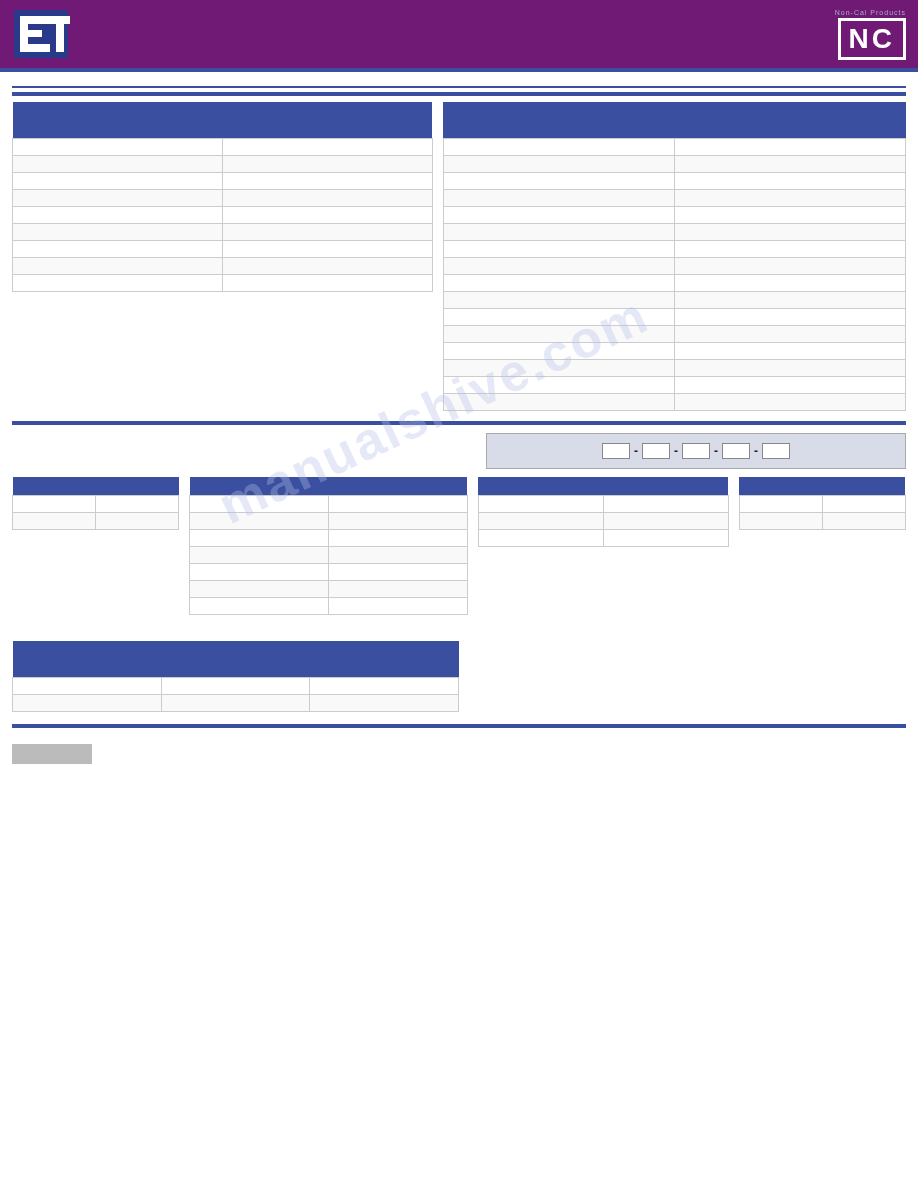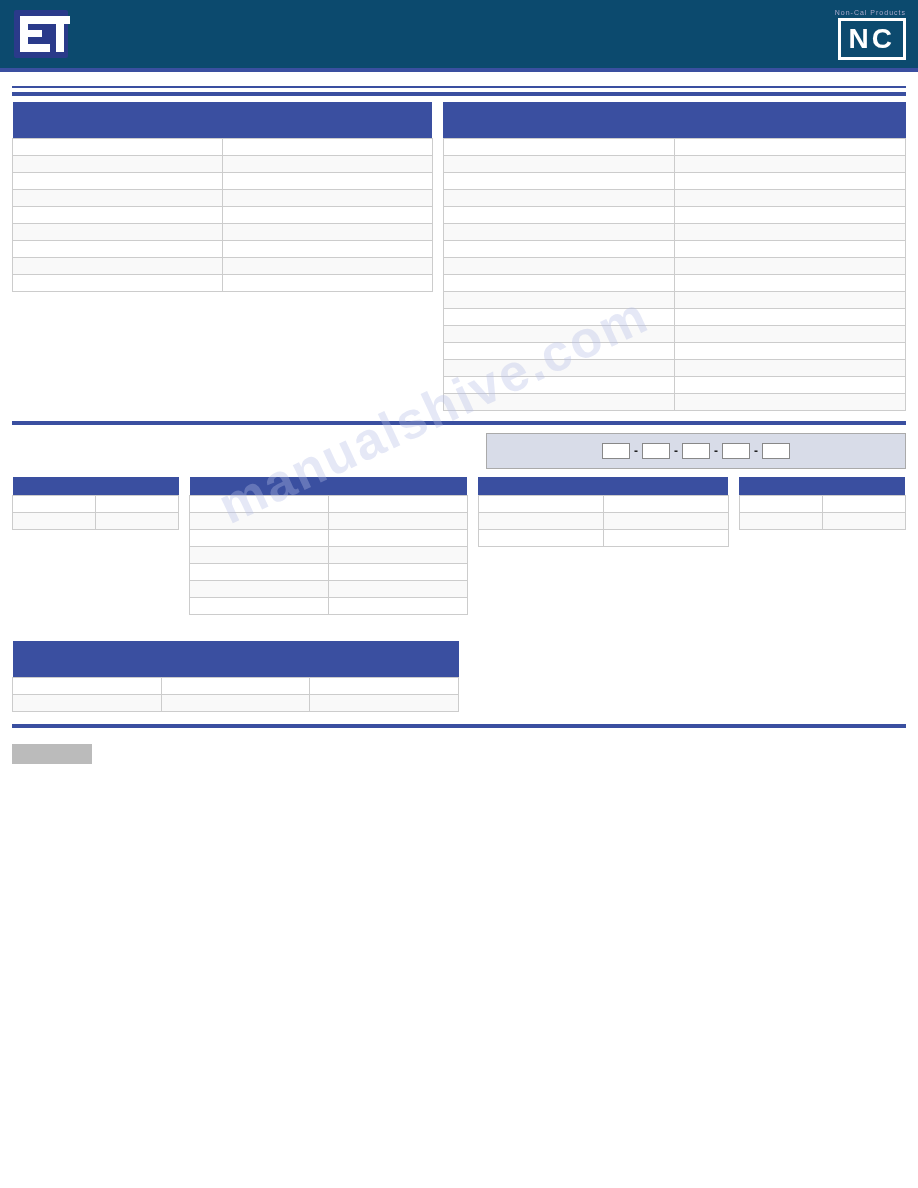--- a/index.html
+++ b/index.html
@@ -8,21 +8,21 @@
       font-size: 10px;
       background: #fff;
       width: 918px;
       min-height: 1188px;
       position: relative;
       overflow: hidden;
     }
 
     
     .header {
-      background: #0c4a6e;
+      background: #701a75;
       height: 68px;
       display: flex;
       align-items: center;
       justify-content: space-between;
       padding: 0 12px;
     }
     .nc-logo-wrap {
       position: relative;
       text-align: right;
     }

